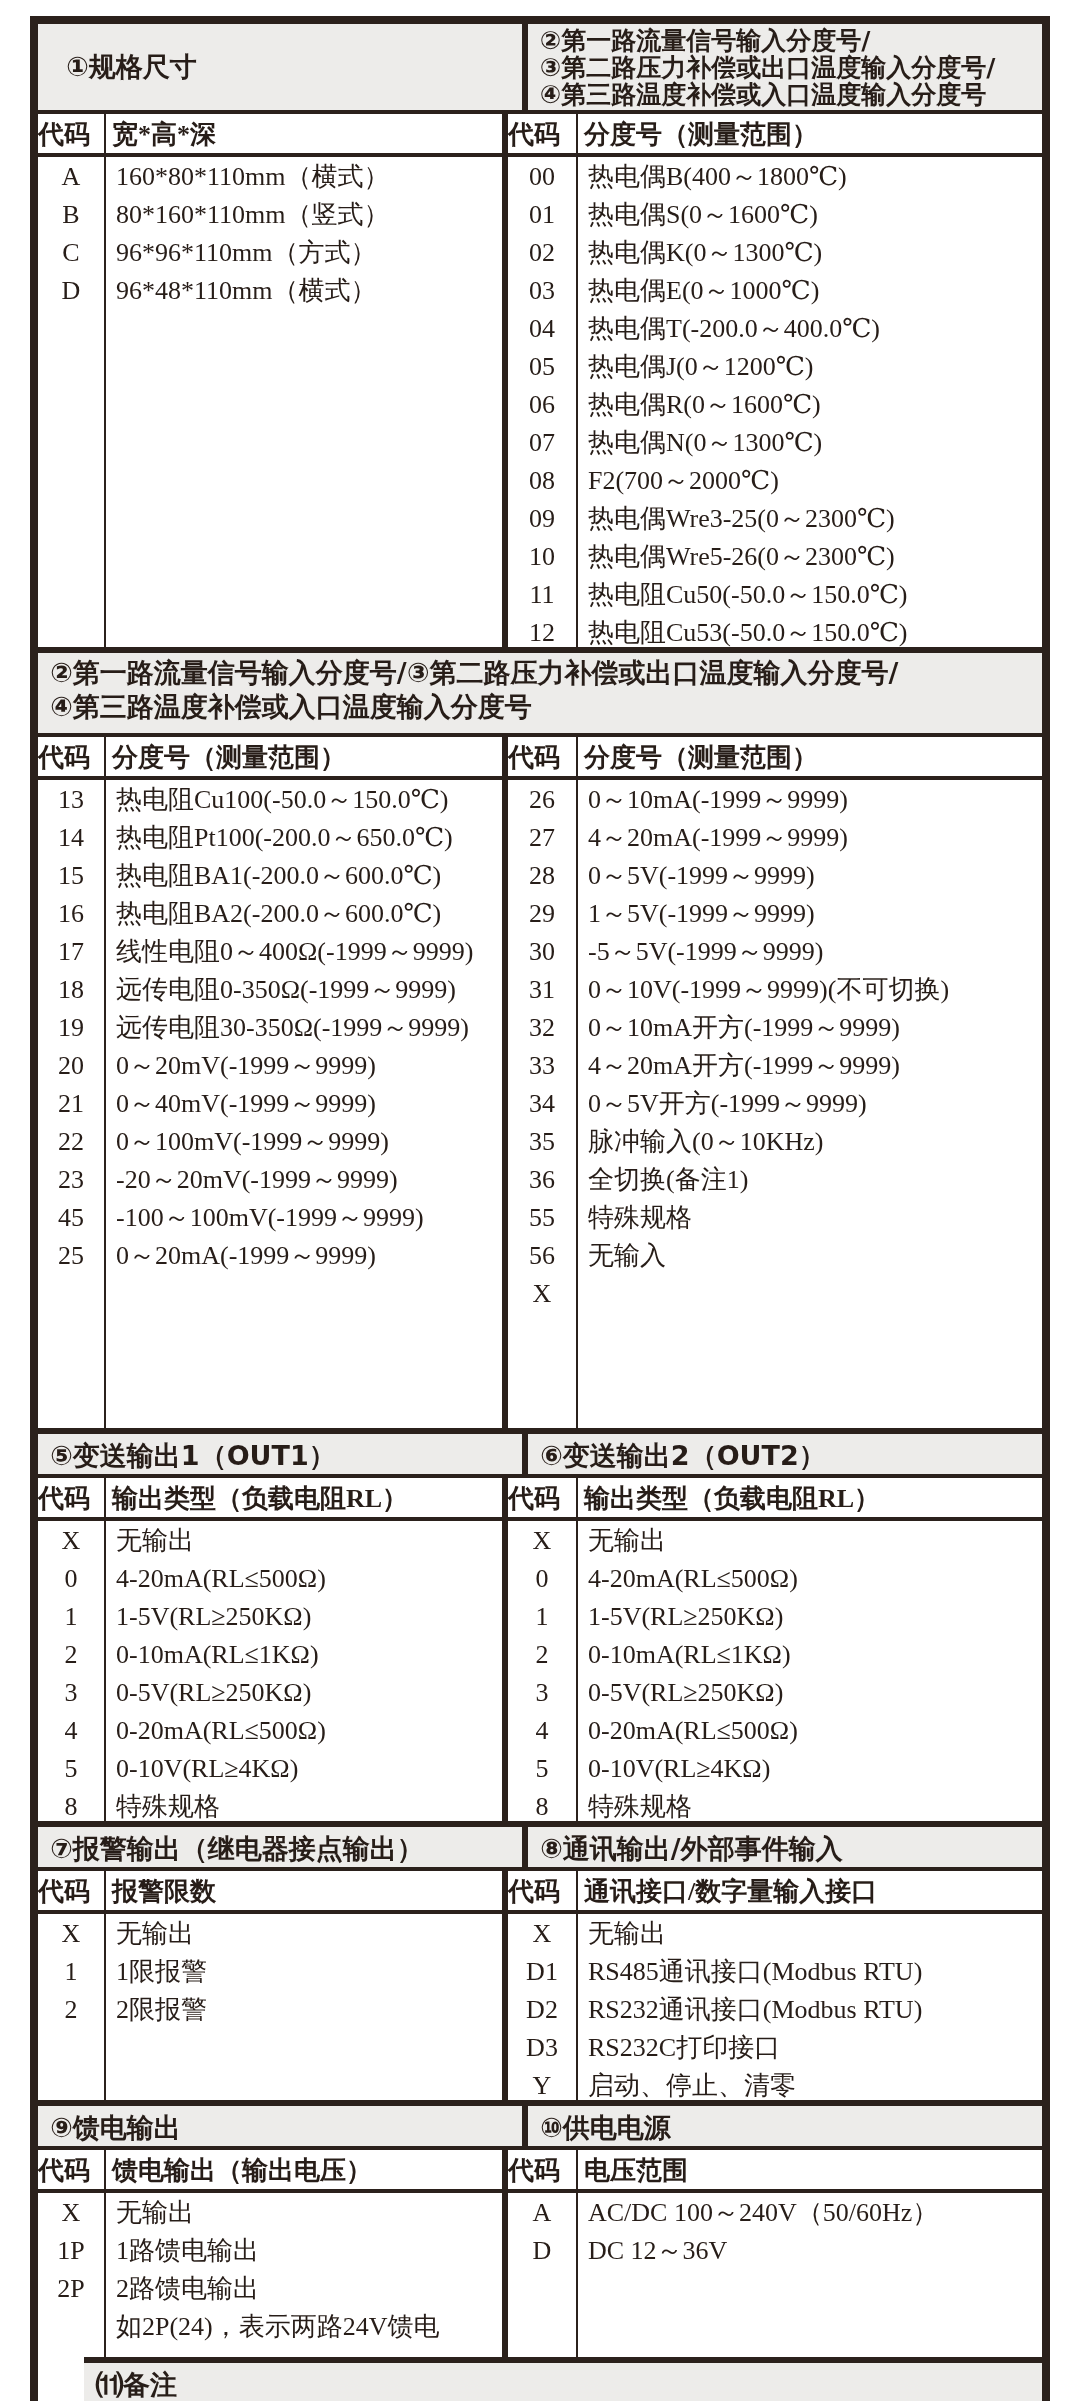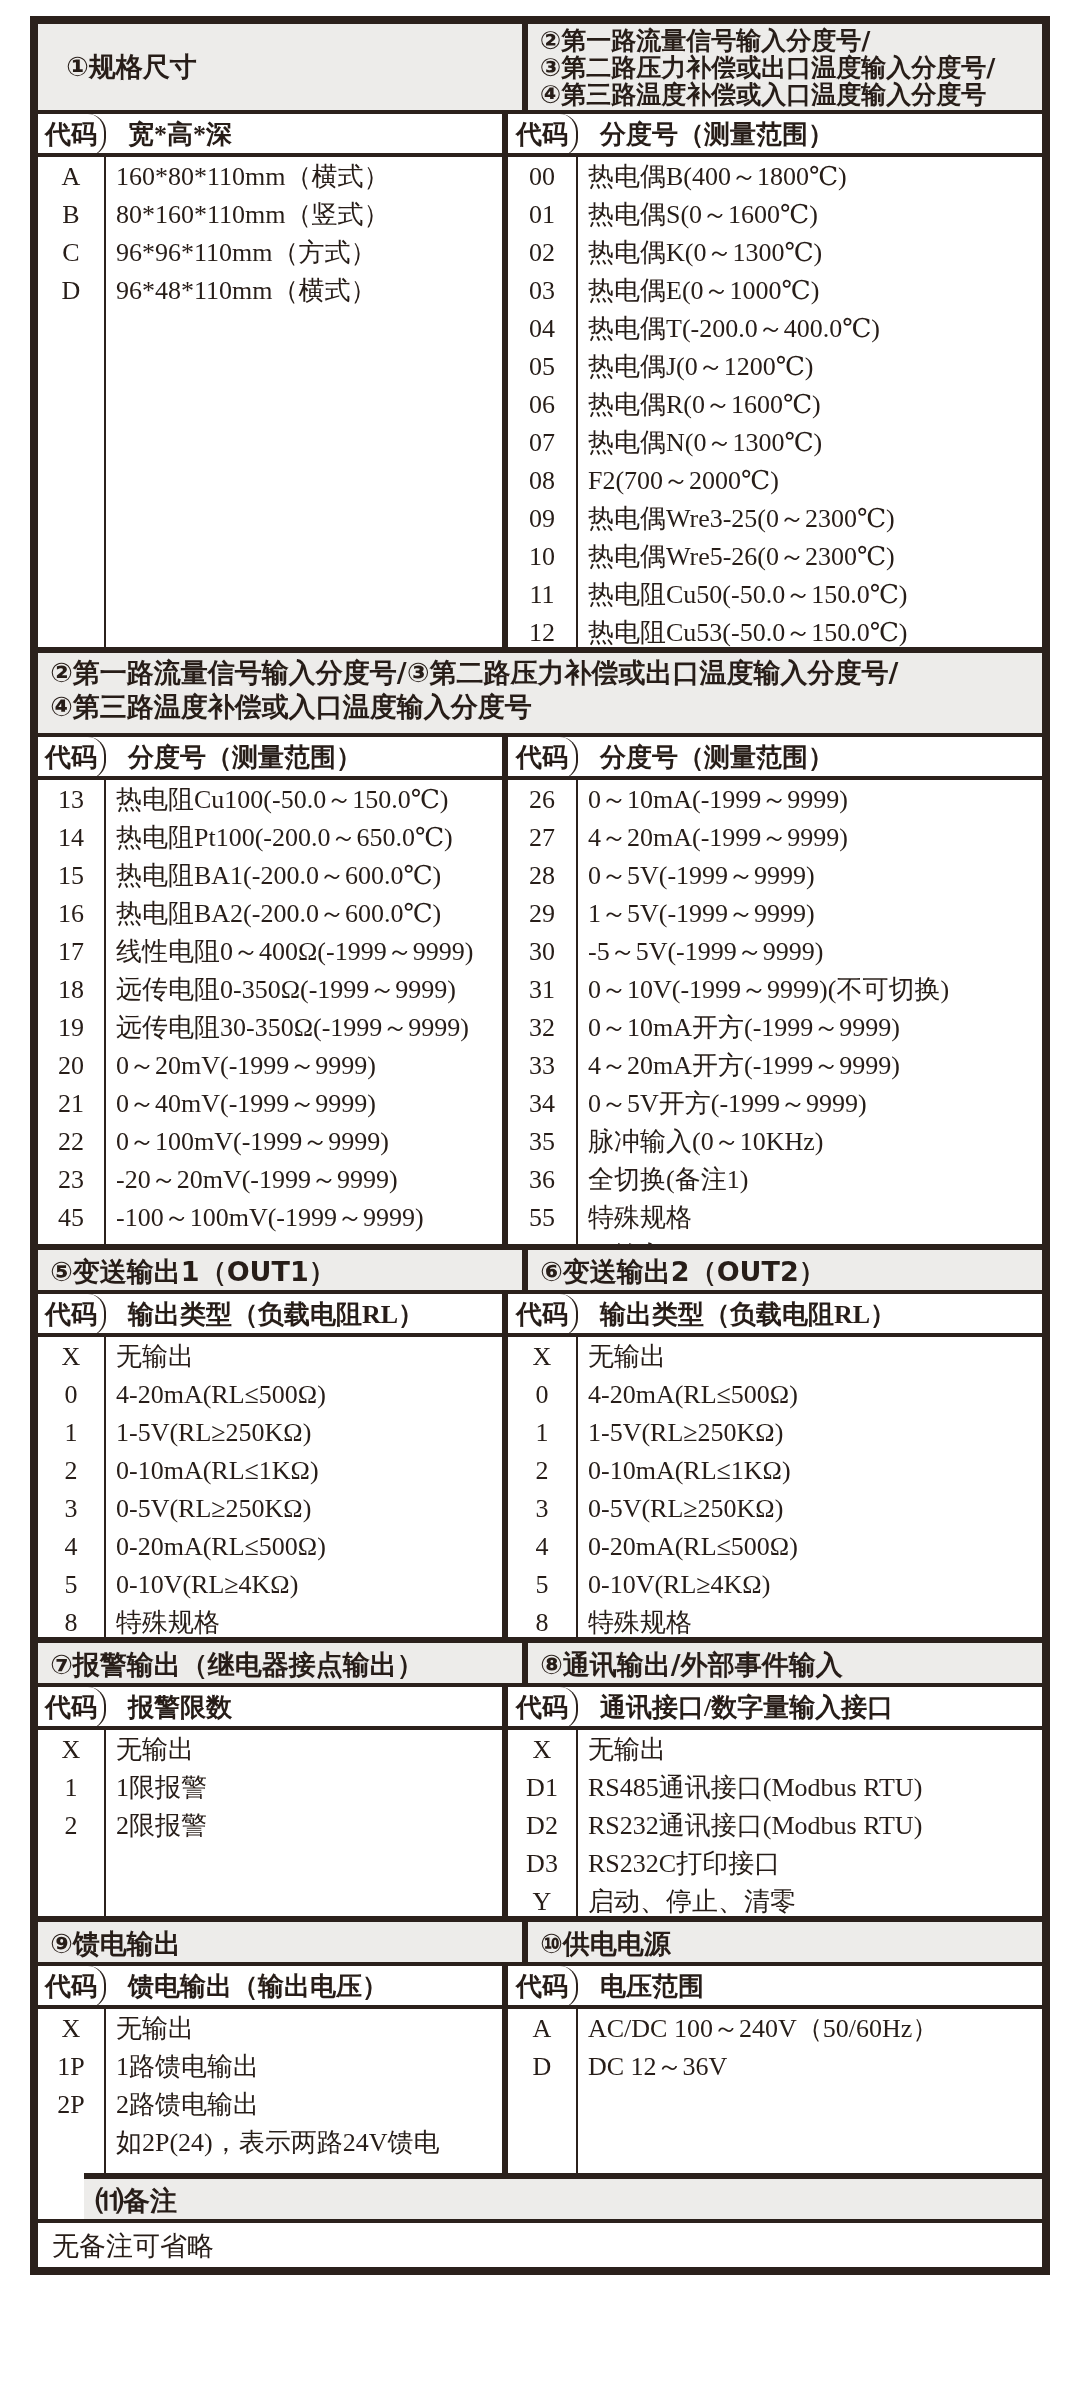--- a/index.html
+++ b/index.html
@@ -31,22 +31,22 @@
   .band .bcell.bl{border-left:6px solid var(--bd);}
   .band-top{height:86px;font-size:27px;}
   .band-top .size-title{display:flex;align-items:center;padding-left:28px;}
   .band-top .lines3{padding-top:3px;line-height:27px;font-size:25px;}
   .band-mid{height:86px;font-size:27px;line-height:34px;padding:3px 0 0 12px;}
   .band-row{height:46px;font-size:27px;}
   .band-row .bcell{line-height:44px;}
   .band-last{height:46px;font-size:27px;line-height:44px;padding-left:12px;margin-left:46px;}
   
   .hdr{height:43px;font-weight:700;font-size:26px;}
-  .hdr .cc{text-align:center;line-height:42px;border-right:2px solid var(--bd);border-radius:18px;}
-  .hdr .vv{padding-left:22px;line-height:42px;white-space:nowrap;}
+  .hdr .cc{line-height:42px;border-right:2px solid var(--bd);}
+  .hdr .vv{padding-left:6px;line-height:42px;white-space:nowrap;}
   
   .data .codes{border-right:2px solid var(--bd);padding-top:1px;}
   .data .vals{padding-top:1px;}
   .cell{height:38px;line-height:38px;font-size:26px;white-space:nowrap;}
   .cell.code{text-align:center;}
   .cell.val{padding-left:10px;}
   
   .note-row{height:48px;line-height:46px;padding-left:14px;font-size:27px;}
 </style>
 </head>
@@ -138,21 +138,21 @@
     <div class="h-l">
       <div class="cc">代码</div>
       <div class="vv">分度号（测量范围）</div>
     </div>
     <div class="h-r">
       <div class="cc">代码</div>
       <div class="vv">分度号（测量范围）</div>
     </div>
   </div>
 
-  <div class="sec data sep4" style="height:468px">
+  <div class="sec data sep4" style="height:652px">
     <div class="h-l">
       <div class="codes">
 
       <div class="cell code">13</div>
           <div class="cell code">14</div>
           <div class="cell code">15</div>
           <div class="cell code">16</div>
           <div class="cell code">17</div>
           <div class="cell code">18</div>
           <div class="cell code">19</div>

